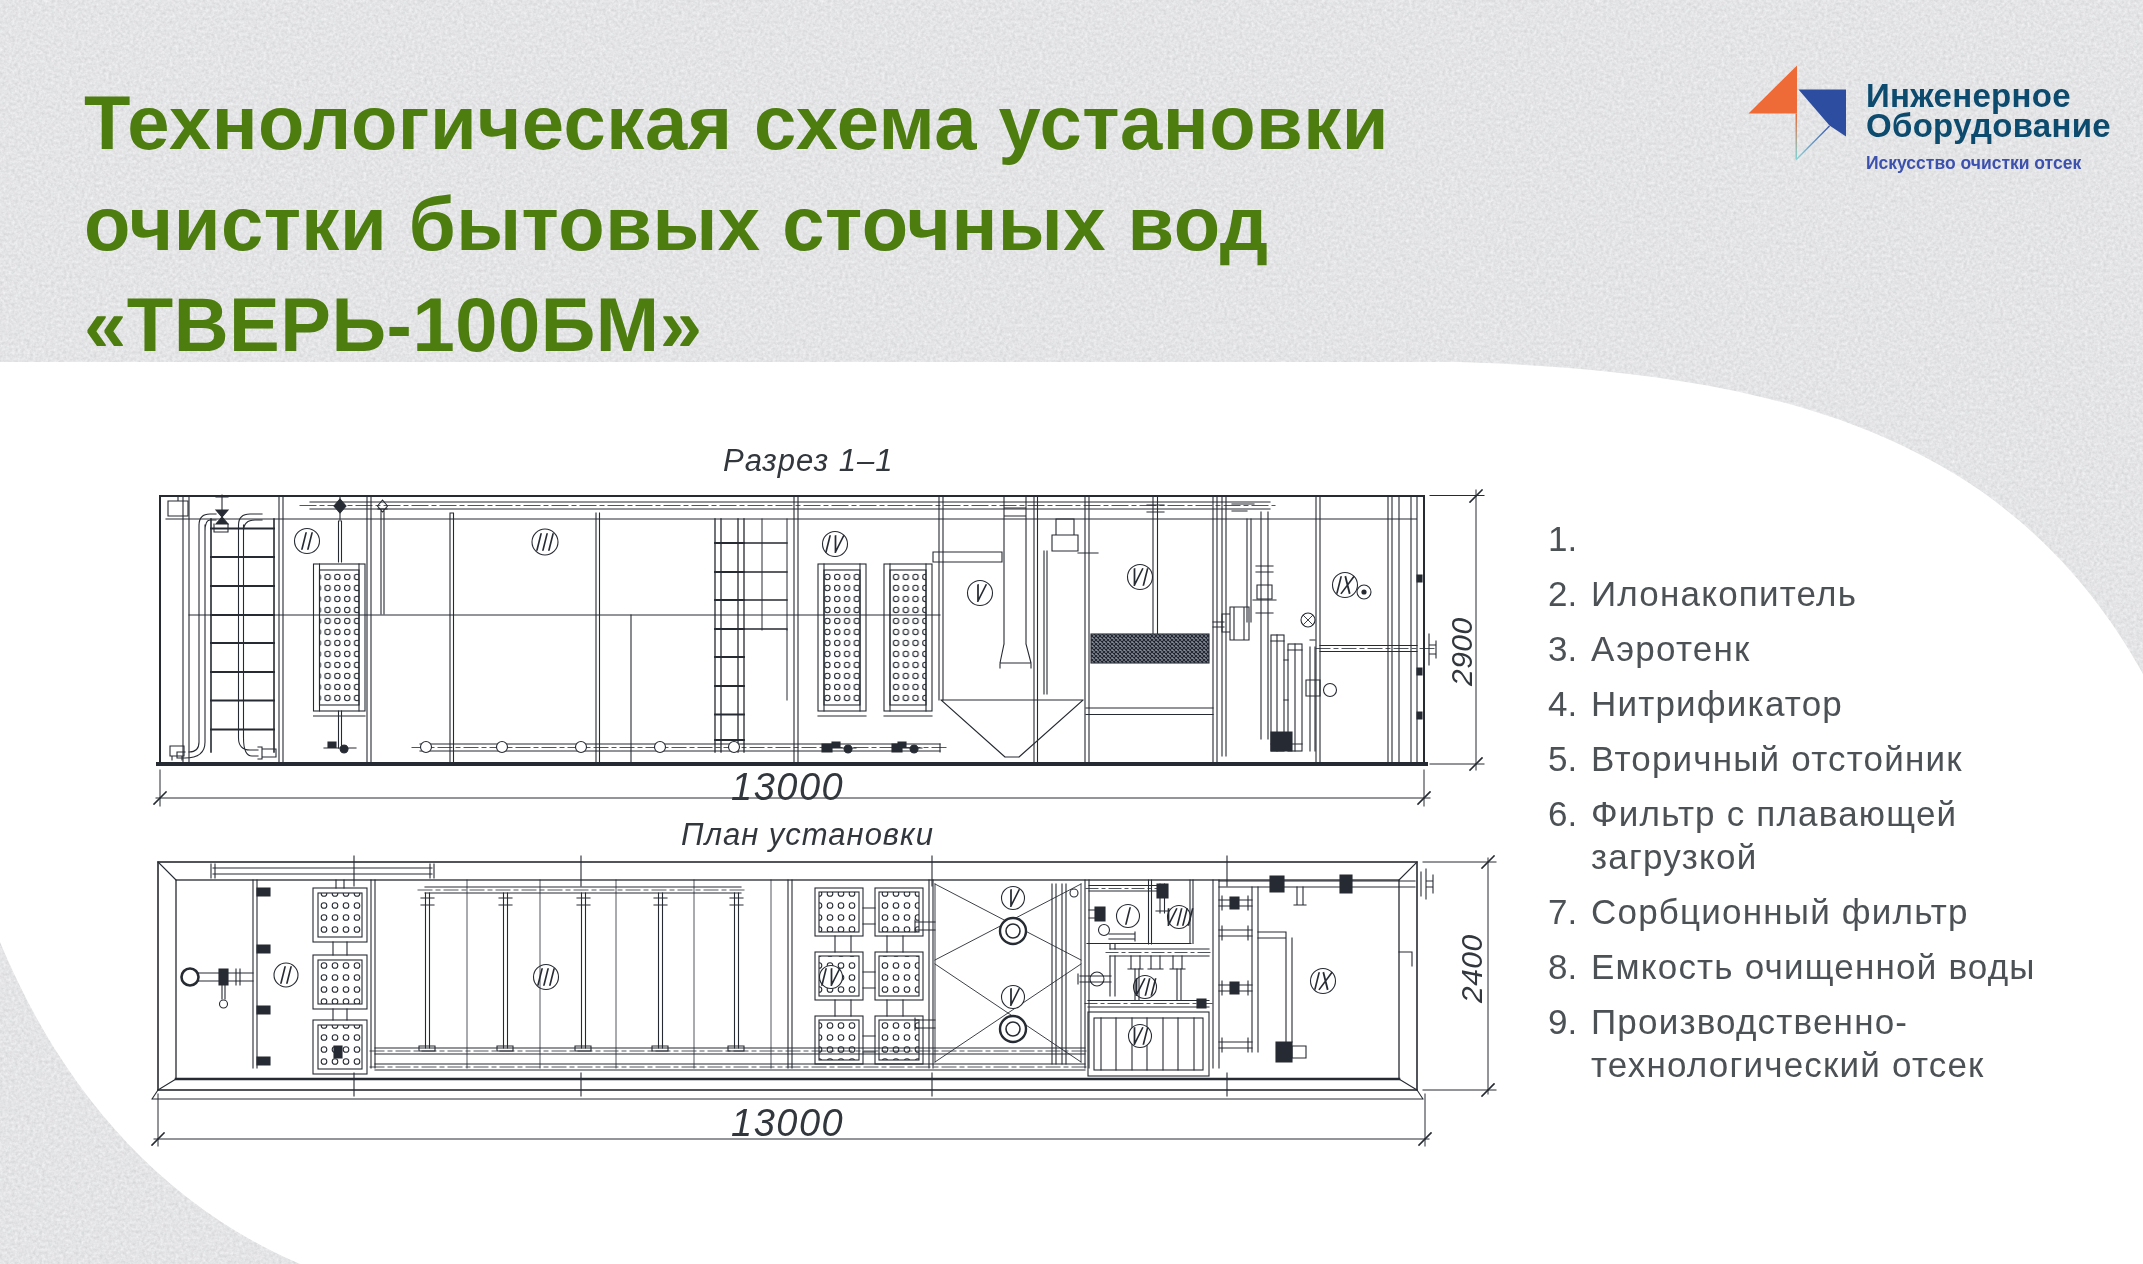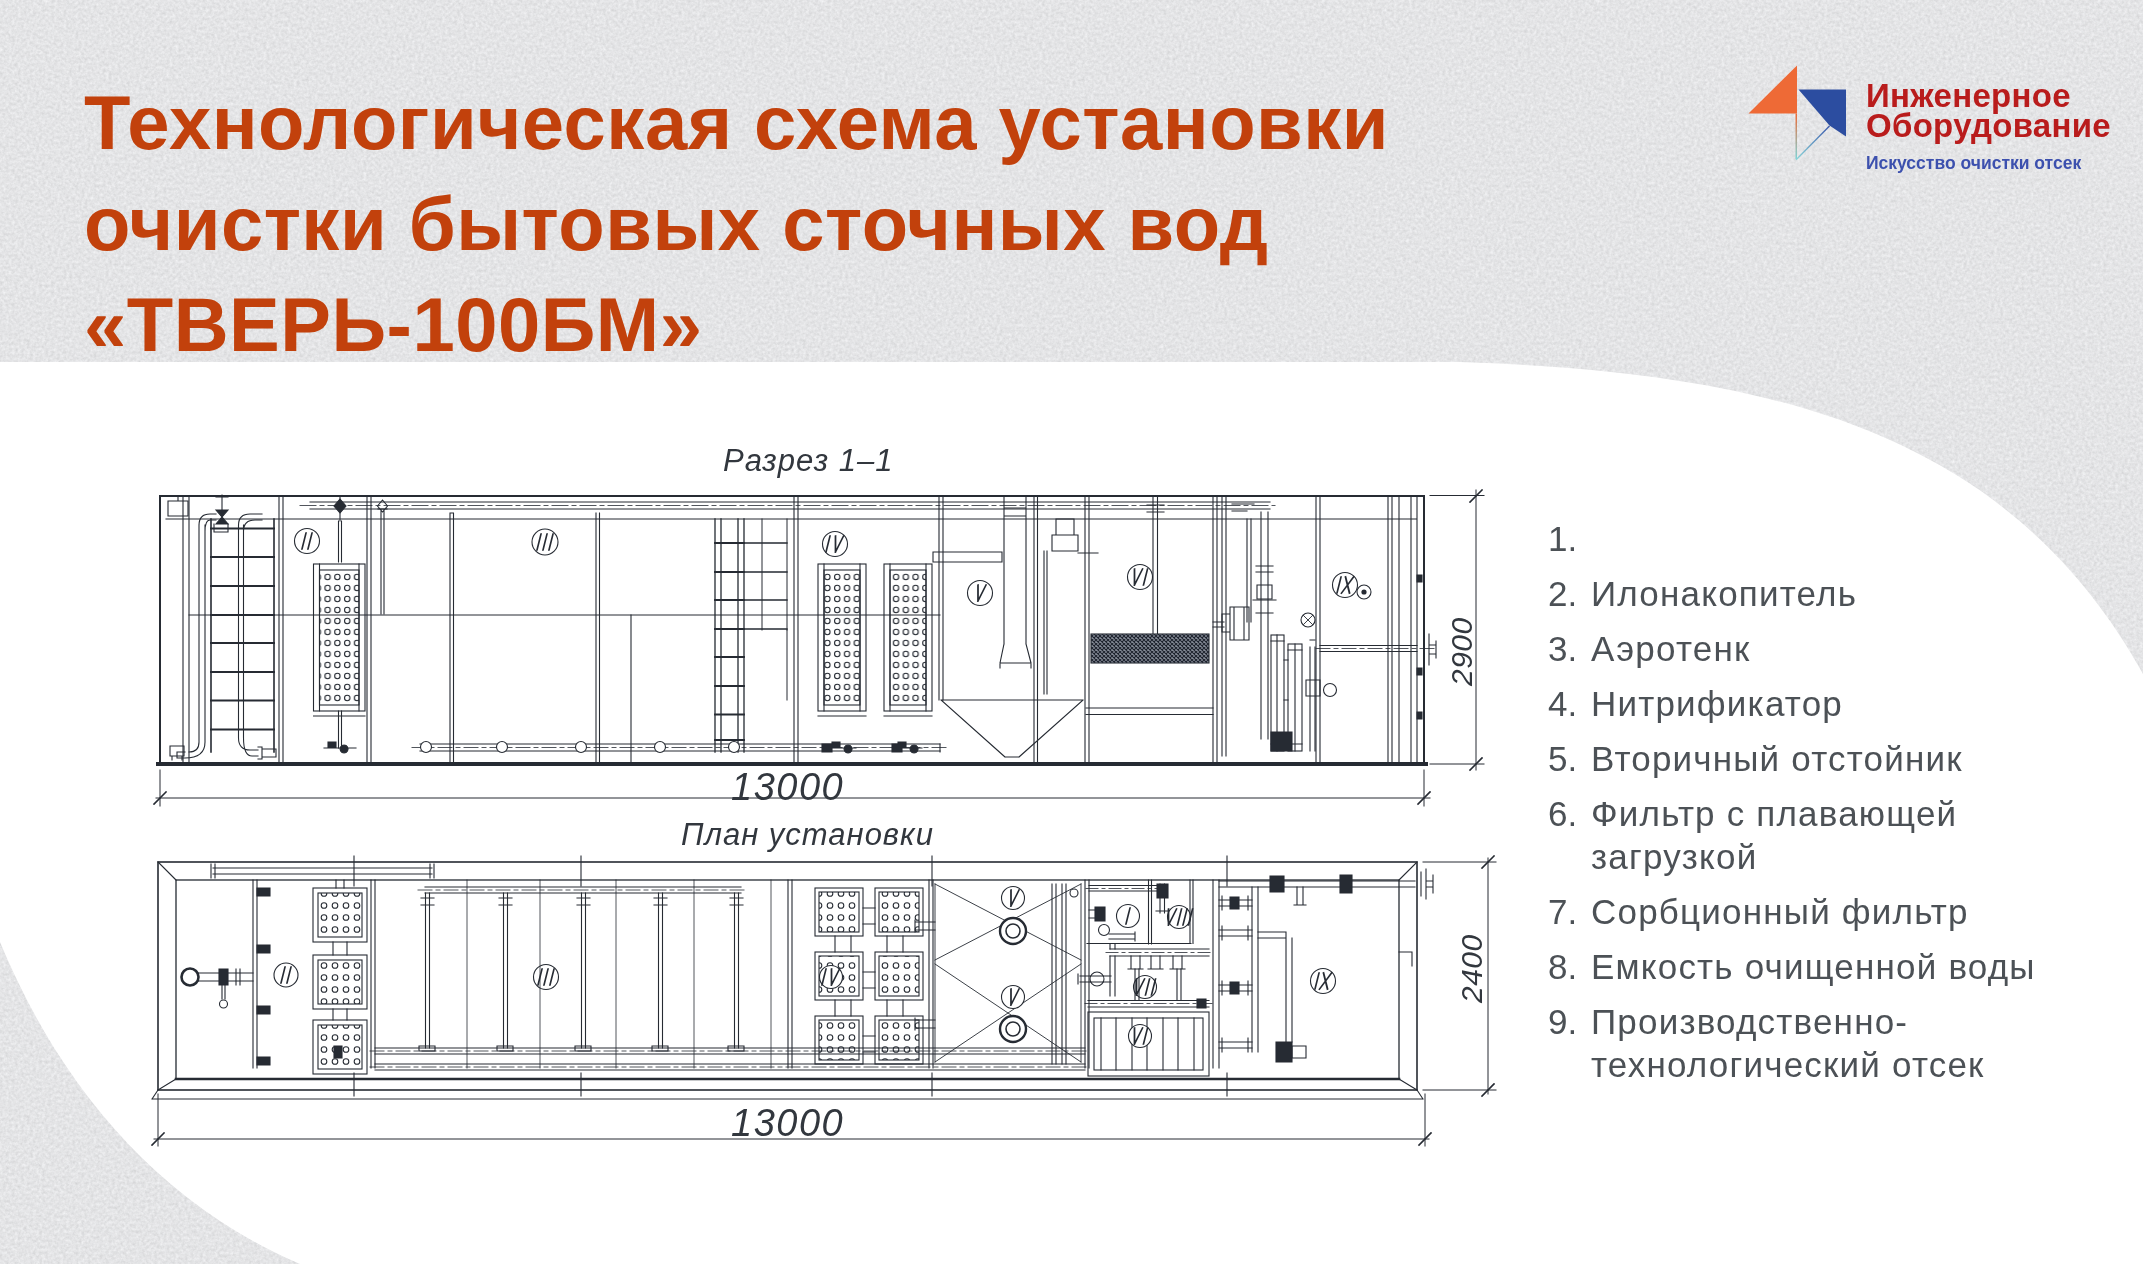--- a/index.html
+++ b/index.html
@@ -8,27 +8,27 @@
     width:2143px;height:1264px;overflow:hidden;position:relative;
     background:#e4e4e5;
     font-family:"Liberation Sans", sans-serif;
   }
   #noise{position:absolute;left:0;top:0;z-index:1;}
   #heading,#list,#logotxt1,#logotxt2,#secsvg,#plansvg{opacity:0.999;}
   #whiteshape{position:absolute;left:0;top:0;z-index:2;}
   
   #heading{
     position:absolute;left:84px;top:72px;z-index:5;
-    color:#c2410c;font-weight:bold;font-size:76px;line-height:101px;
+    color:#4d7c0f;font-weight:bold;font-size:76px;line-height:101px;
     letter-spacing:0.5px;
   }
   
   #logo{position:absolute;left:1740px;top:55px;width:380px;height:130px;z-index:5;}
   #logotxt1{
-    position:absolute;left:1866px;top:81px;z-index:5;color:#b91c1c;
+    position:absolute;left:1866px;top:81px;z-index:5;color:#0c4a6e;
     font-weight:bold;font-size:33px;line-height:29.5px;letter-spacing:0.3px;
   }
   #logotxt2{
     position:absolute;left:1866px;top:153px;z-index:5;color:#3c50ae;
     font-weight:bold;font-size:17.5px;
   }
   
   #list{position:absolute;left:1548px;top:517px;z-index:5;color:#4c5156;font-size:35px;letter-spacing:1.2px;}
   #list .item{display:flex;margin-bottom:12px;}
   #list .num{width:43px;flex:none;line-height:43px;letter-spacing:0;}

